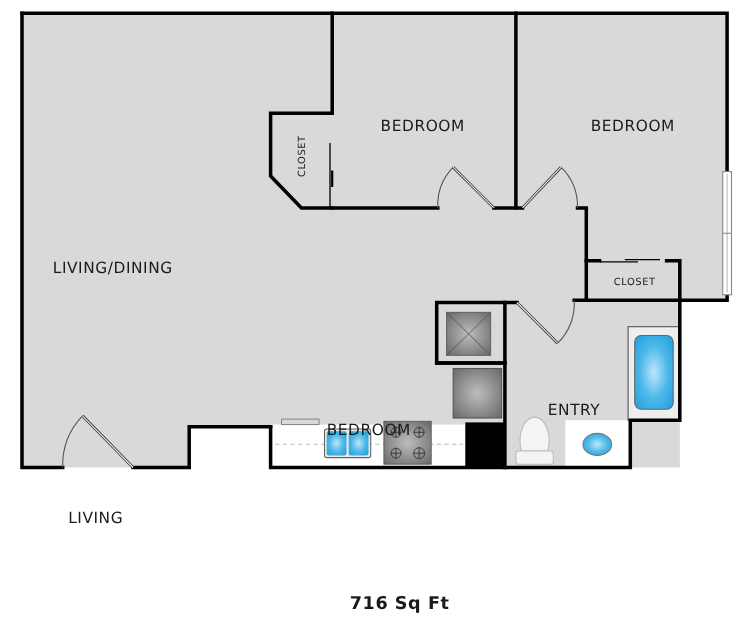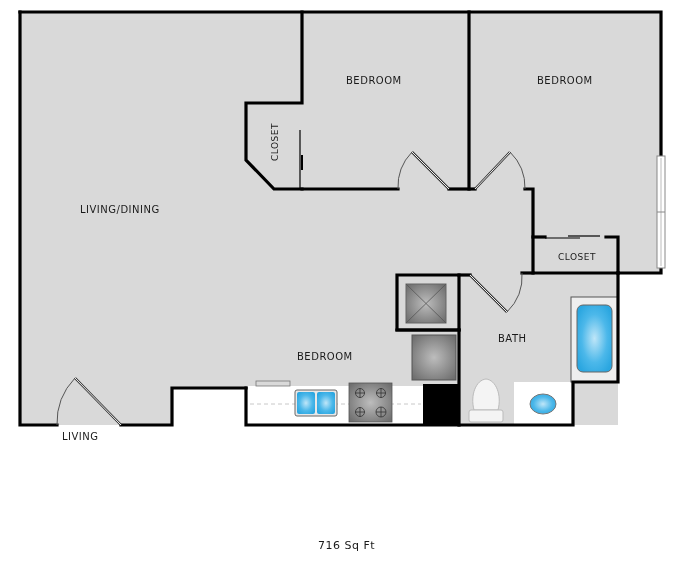--- a/index.html
+++ b/index.html
@@ -1,21 +1,21 @@
 <!DOCTYPE html>
 <html><head>
 <meta charset="utf-8">
 <style>
   html, body { margin: 0; padding: 0; background: #ffffff; }
   body { width: 684px; height: 570px; position: relative; overflow: hidden; font-family: "DejaVu Sans", sans-serif; }
   svg#plan { position: absolute; left: 0; top: 0; }
   .label { position: absolute; color: #1a1a1a; font-family: "DejaVu Sans", sans-serif; letter-spacing: 0.5px; white-space: nowrap; }
-  .room-label { font-size: 10px; }
+  .room-label { font-size: 14px; margin-top: 32px; }
   .small-label { font-size: 9px; }
-  .sqft { font-size: 11px; font-weight: normal; }
+  .sqft { font-size: 16px; font-weight: bold; }
   .vertical { transform: rotate(-90deg); transform-origin: center center; }
 </style>
 </head>
 <body>
 
 <svg id="plan" width="684" height="570" viewBox="0 0 684 570">
   <defs>
     <radialGradient id="waterGrad" cx="50%" cy="50%" r="60%">
       <stop offset="0%" stop-color="#bfe6f8"></stop>
       <stop offset="60%" stop-color="#4cb8ea"></stop>
@@ -134,21 +134,21 @@
   <g>
     <path d="M474,410 C470,395 476,380 486,379 C496,380 502,395 498,410 Z" fill="#f4f4f4" stroke="#bbb" stroke-width="1"></path>
     <rect x="469" y="410" width="34" height="12" rx="2" fill="#f4f4f4" stroke="#bbb" stroke-width="1"></rect>
   </g>
 
   <ellipse cx="543" cy="404" rx="13" ry="10" fill="url(#waterGrad)" stroke="#777" stroke-width="1"></ellipse>
 
   <rect x="577" y="305" width="35" height="67" rx="6" fill="url(#waterGrad)" stroke="#666" stroke-width="1"></rect>
 </svg>
 
-<div class="label room-label" style="left:80px; top:204px;">LIVING/DINING</div>
+<div class="label room-label" style="left:48px; top:204px;">LIVING/DINING</div>
 <div class="label room-label" style="left:346px; top:75px;">BEDROOM</div>
 <div class="label room-label" style="left:537px; top:75px;">BEDROOM</div>
 <div class="label small-label vertical" style="left:256px; top:137px;">CLOSET</div>
 <div class="label small-label" style="left:558px; top:252px;">CLOSET</div>
 <div class="label room-label" style="left:297px; top:351px;">BEDROOM</div>
-<div class="label room-label" style="left:498px; top:333px;">BATH</div>
+<div class="label room-label" style="left:498px; top:333px;">ENTRY</div>
 <div class="label room-label" style="left:62px; top:431px;">LIVING</div>
 <div class="label sqft" style="left:318px; top:539px;">716 Sq Ft</div>
 
 </body></html>

